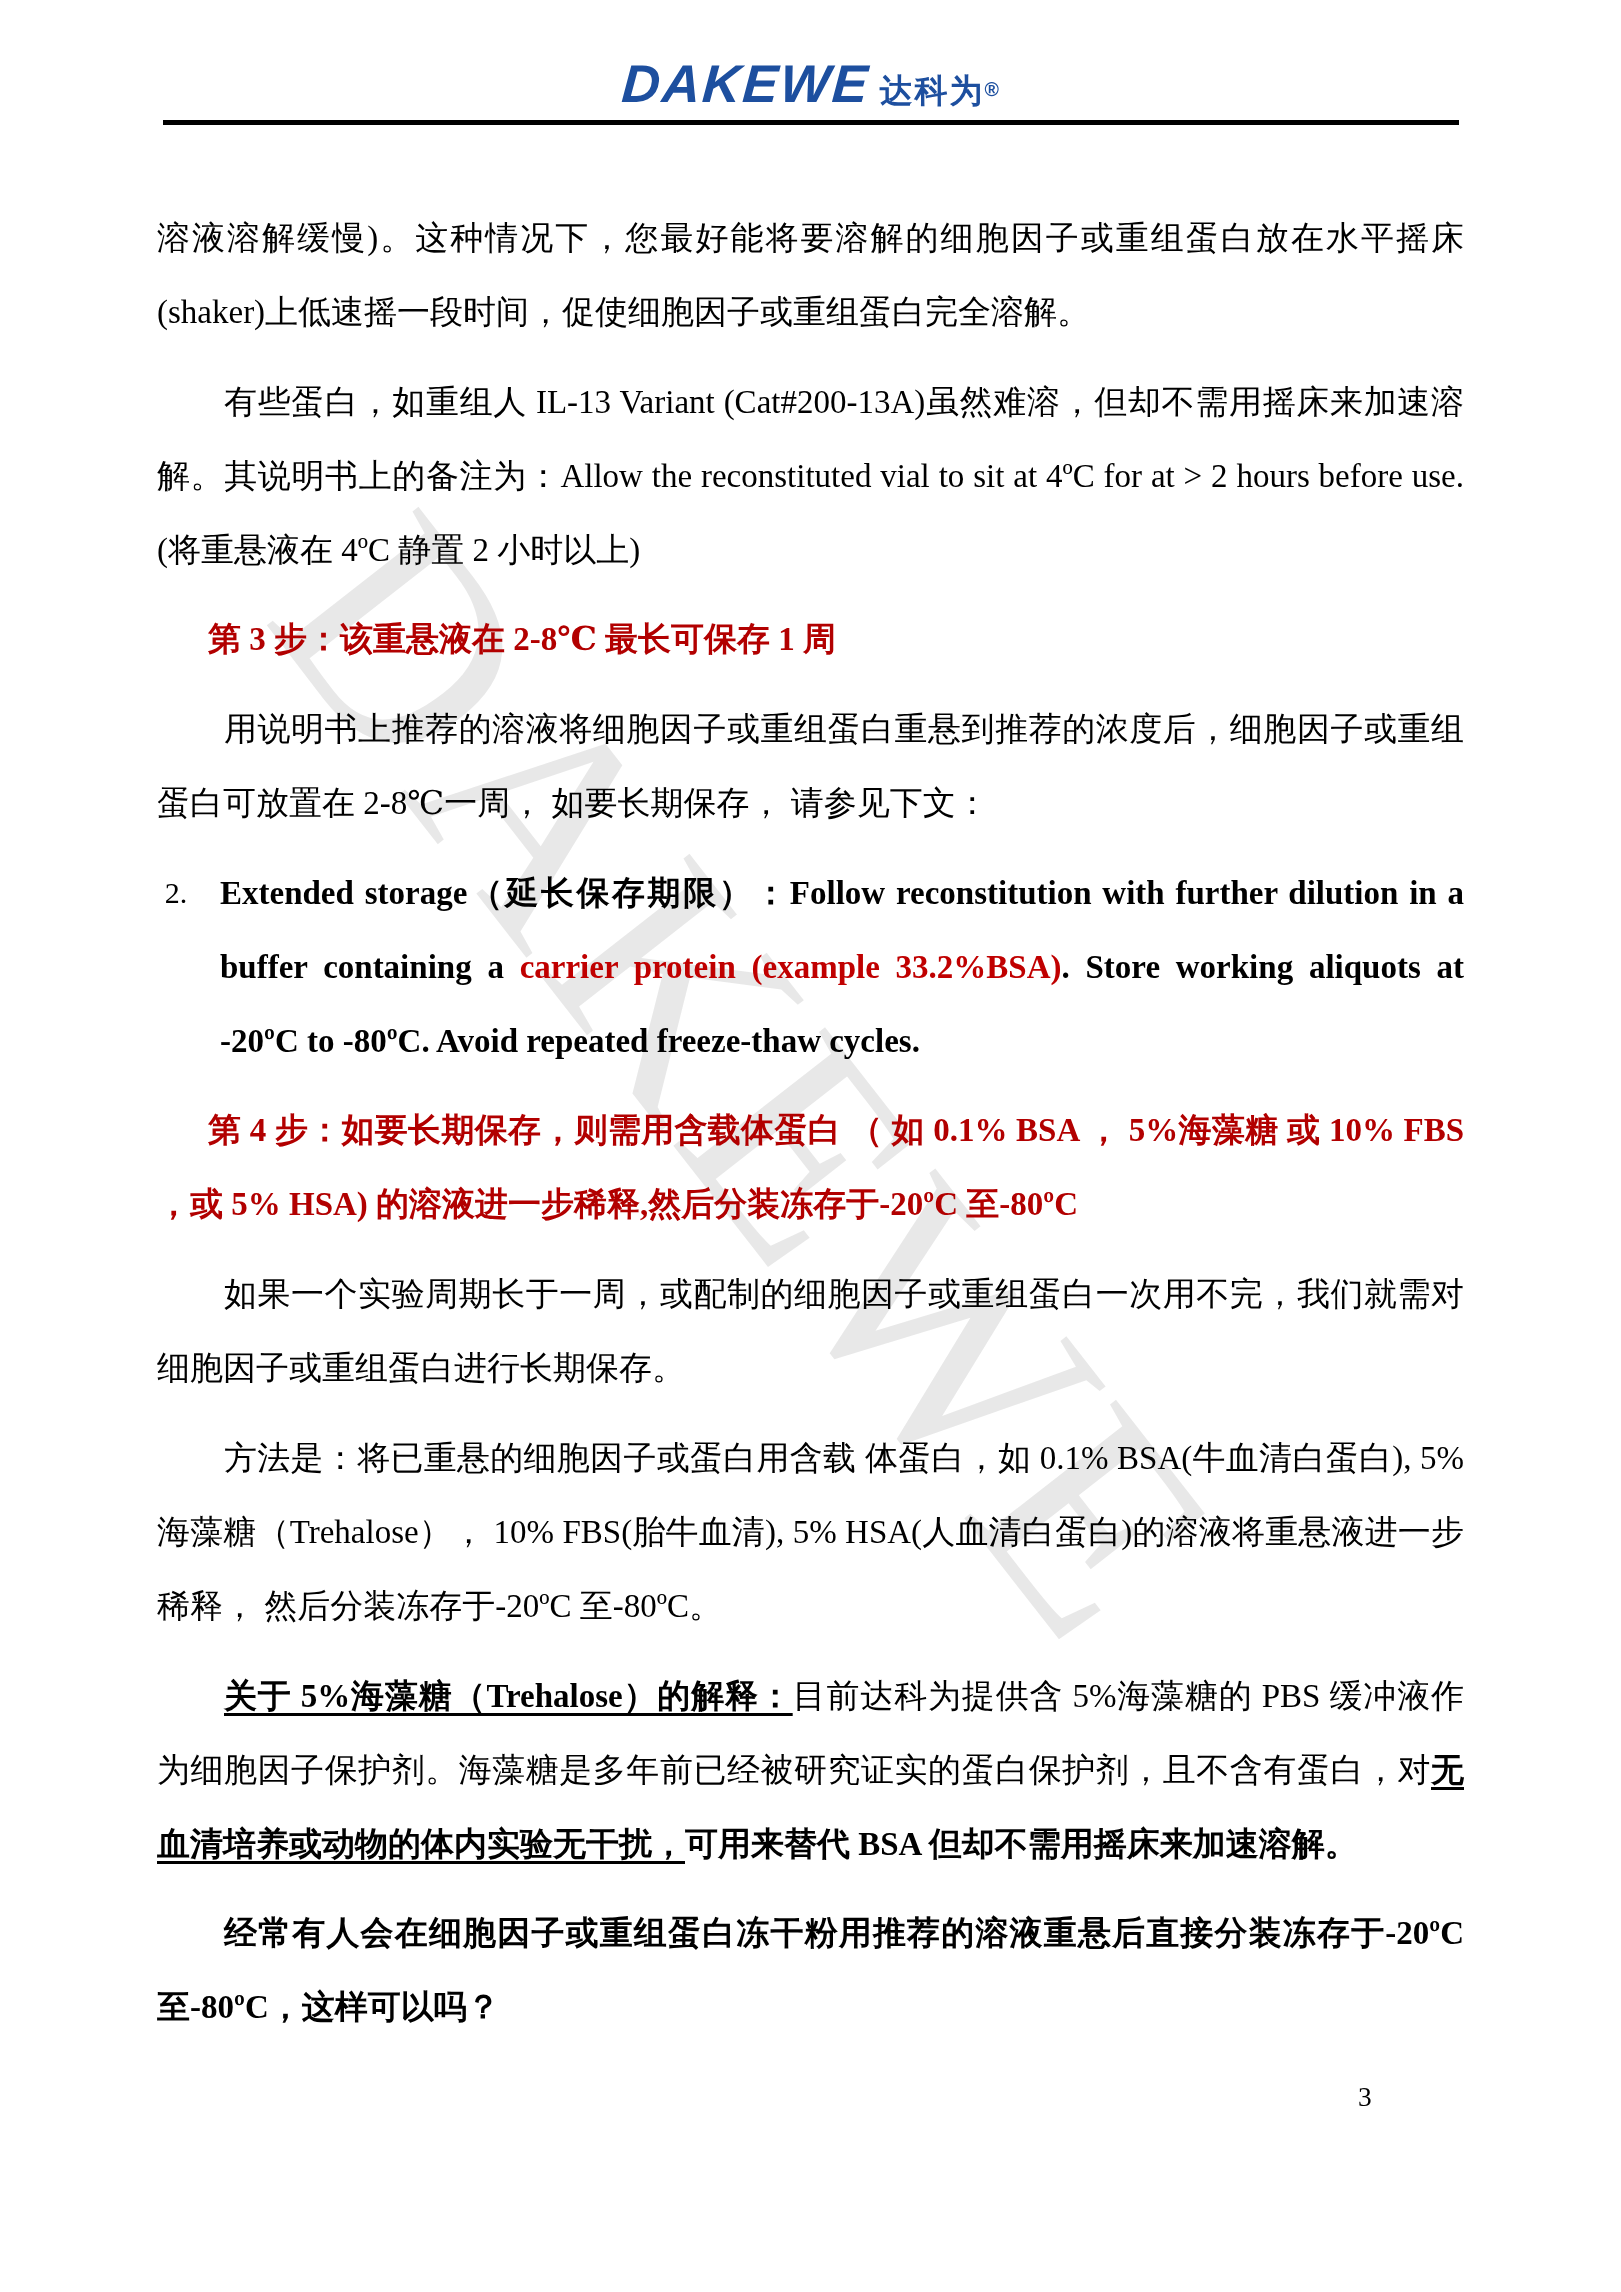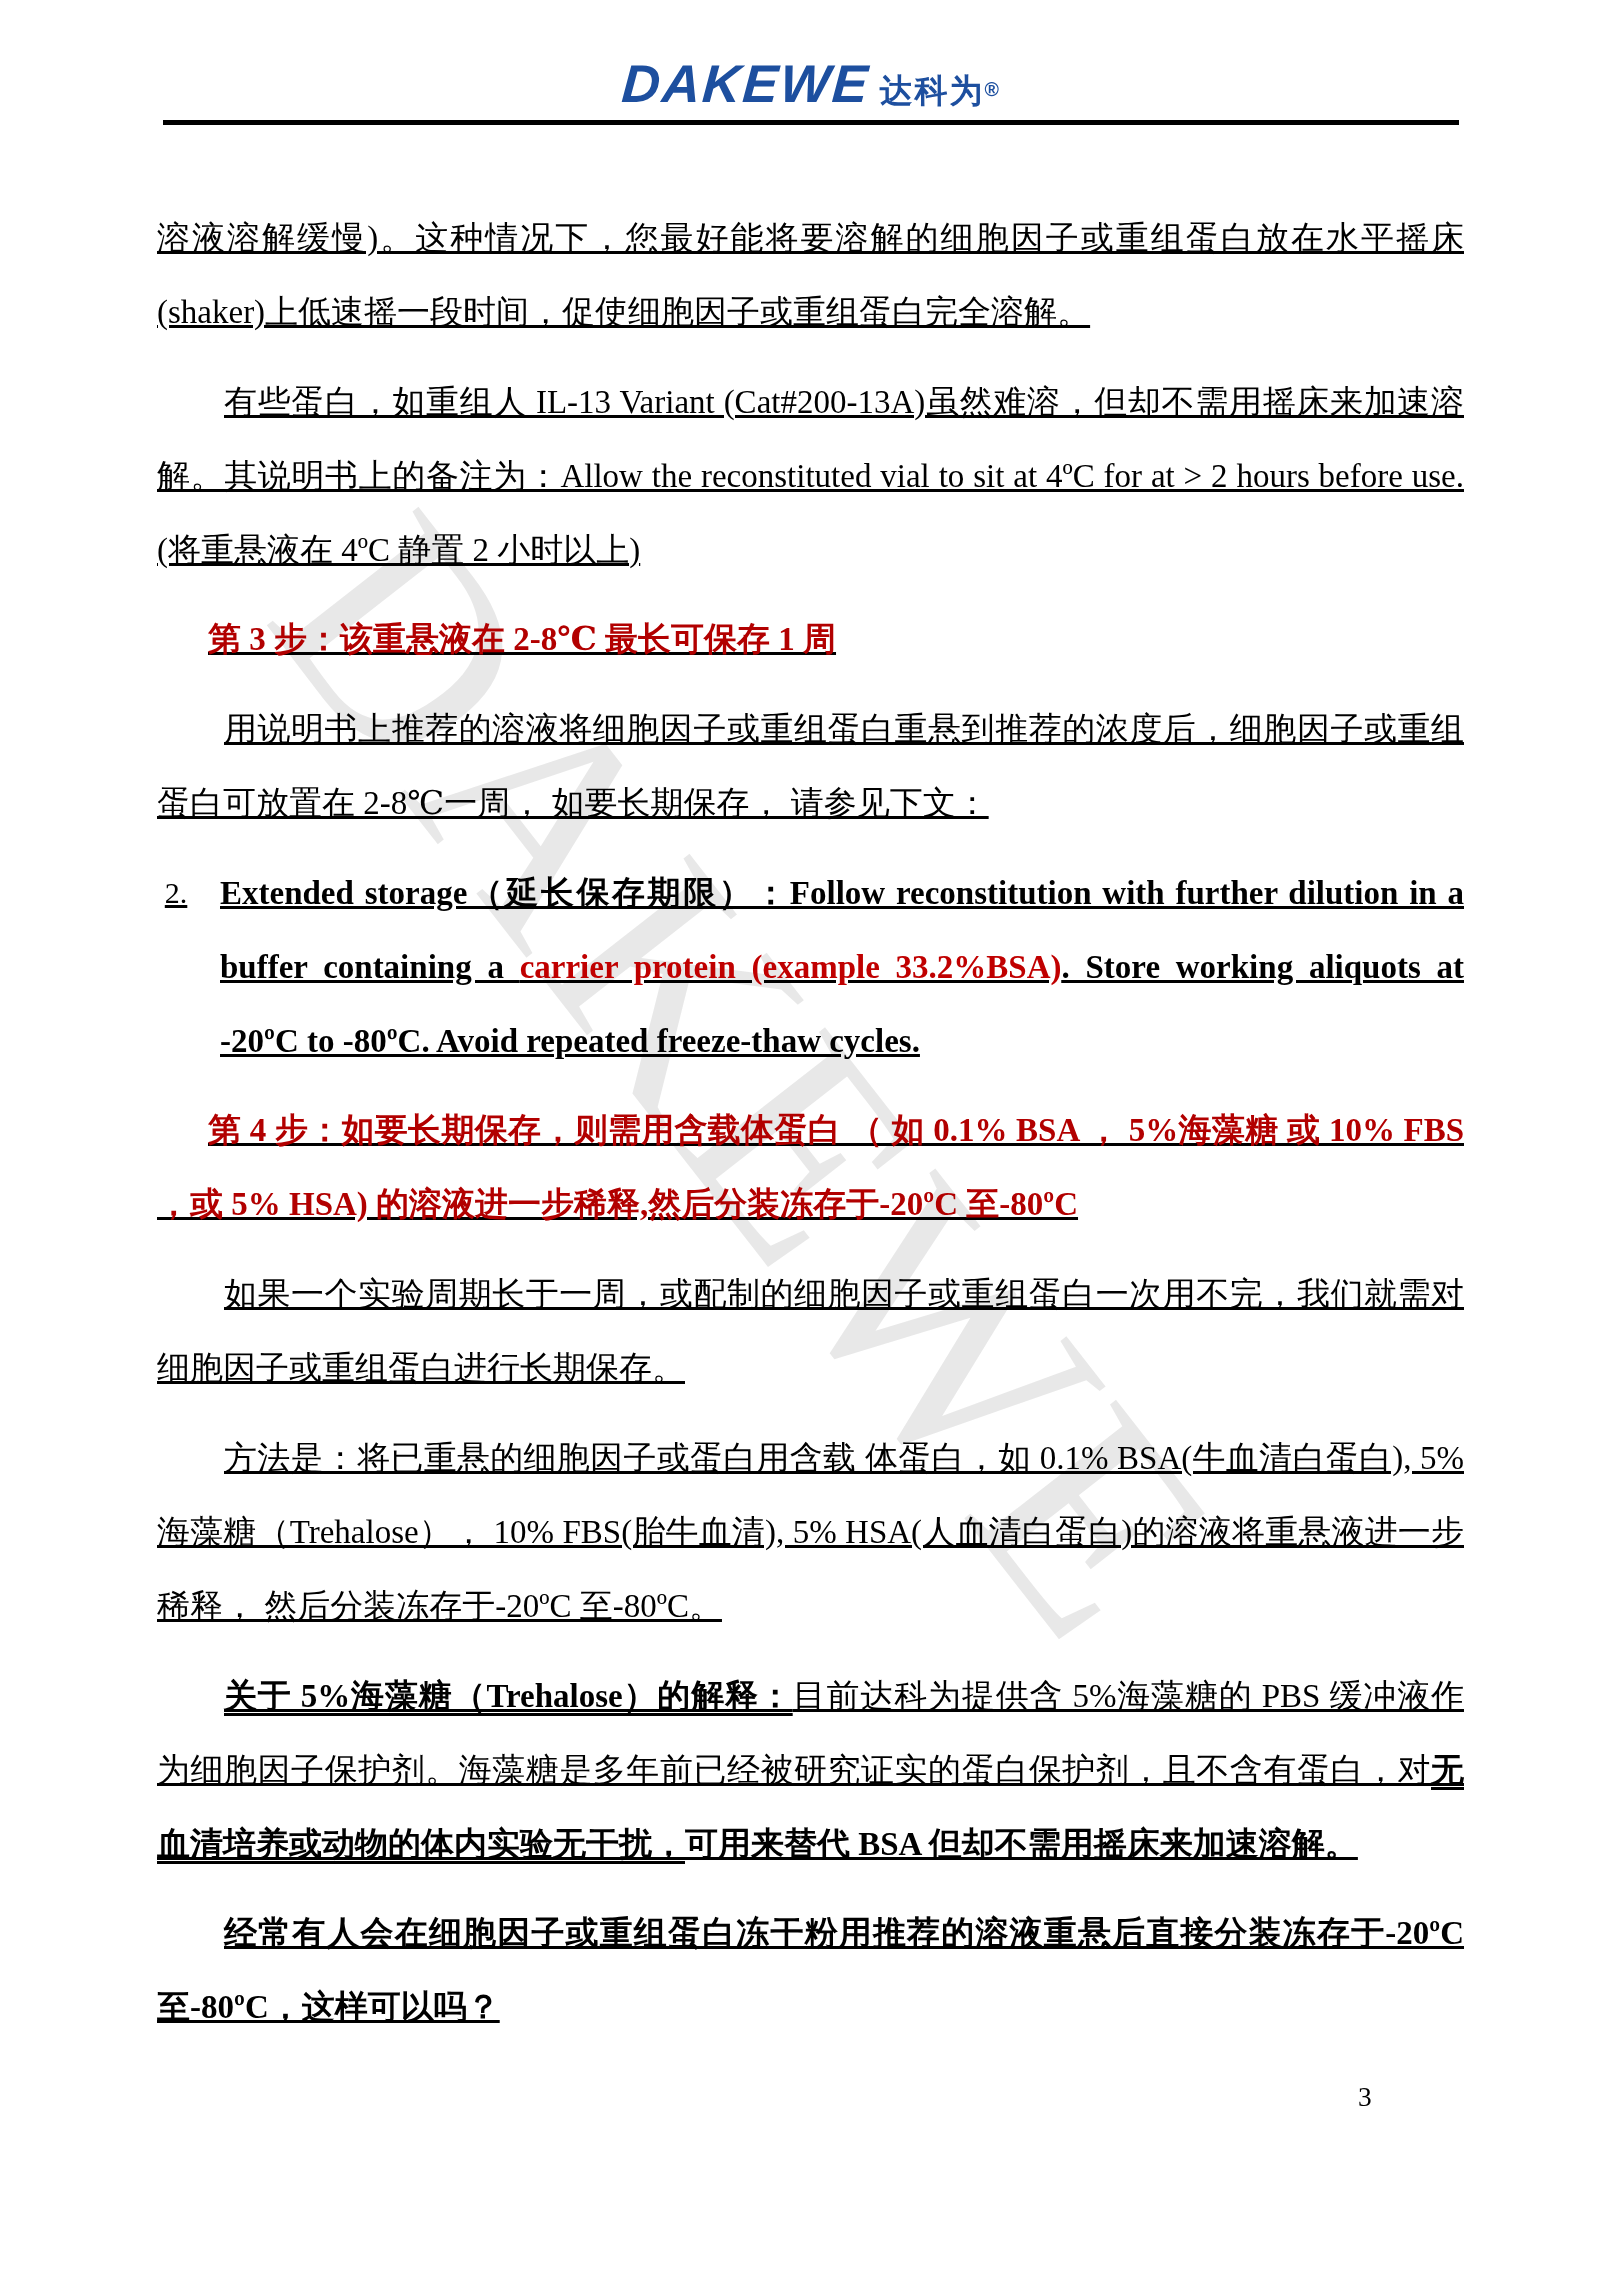--- a/index.html
+++ b/index.html
@@ -49,21 +49,20 @@
     z-index:1;
     pointer-events:none;
     user-select:none;
   }
   
   .main{
     position:absolute;left:157px;right:157px;top:201px;
     z-index:2;
     font-size:33px;
     line-height:74px;
-    text-decoration:underline;
   }
   .body-p{
     text-align:justify;
     margin-bottom:15.7px;
   }
   .indent{text-indent:67px;}
   .bold{font-weight:bold;}
   .underline{text-decoration:underline;text-underline-offset:5.9px;margin-top:20px;}
   .red{color:var(--carrier-red);}
   .step-heading{

